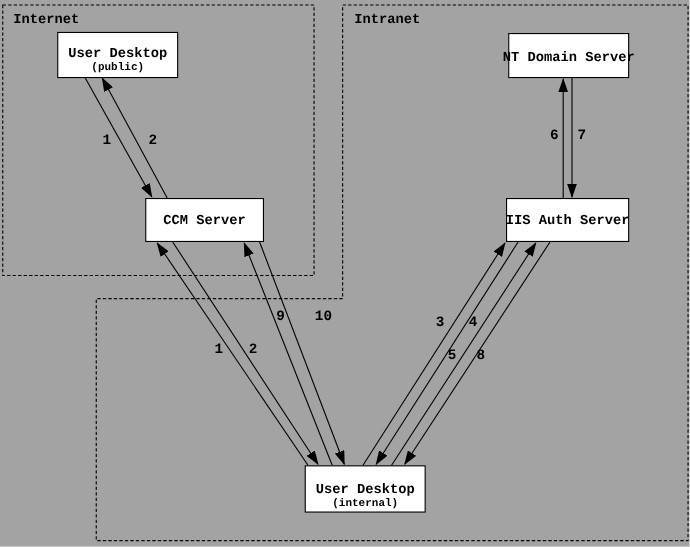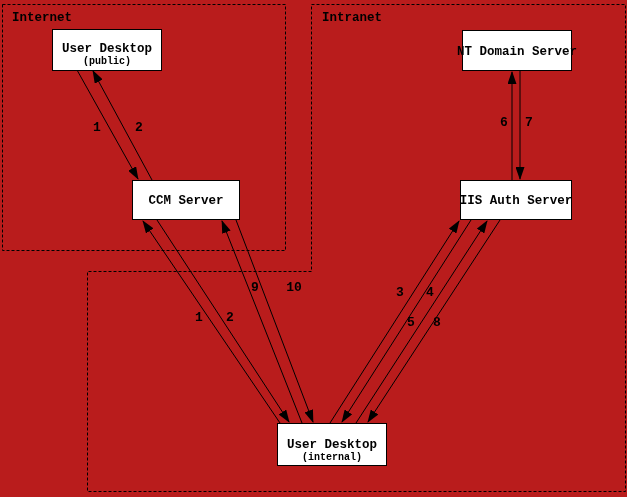--- a/index.html
+++ b/index.html
@@ -1,20 +1,20 @@
 <!DOCTYPE html>
 <html><head>
 <meta charset="utf-8">
 <style>
   html, body { margin: 0; padding: 0; background: #ffffff; }
   .stage {
     position: relative;
     width: 627px;
     height: 497px;
-    background: #b91c1c;
+    background: #a3a3a3;
     font-family: "Liberation Mono", "DejaVu Sans Mono", monospace;
   }
   svg { display: block; }
   .zone-border { fill: none; stroke: #000000; stroke-width: 1; stroke-dasharray: 3 2; }
   .node-box { fill: #ffffff; stroke: #000000; stroke-width: 1; }
   .flow-line { stroke: #000000; stroke-width: 1; fill: none; }
   .zone-label {
     font-family: "Liberation Mono", "DejaVu Sans Mono", monospace;
     font-weight: bold; font-size: 12.5px; fill: #000000;
   }

